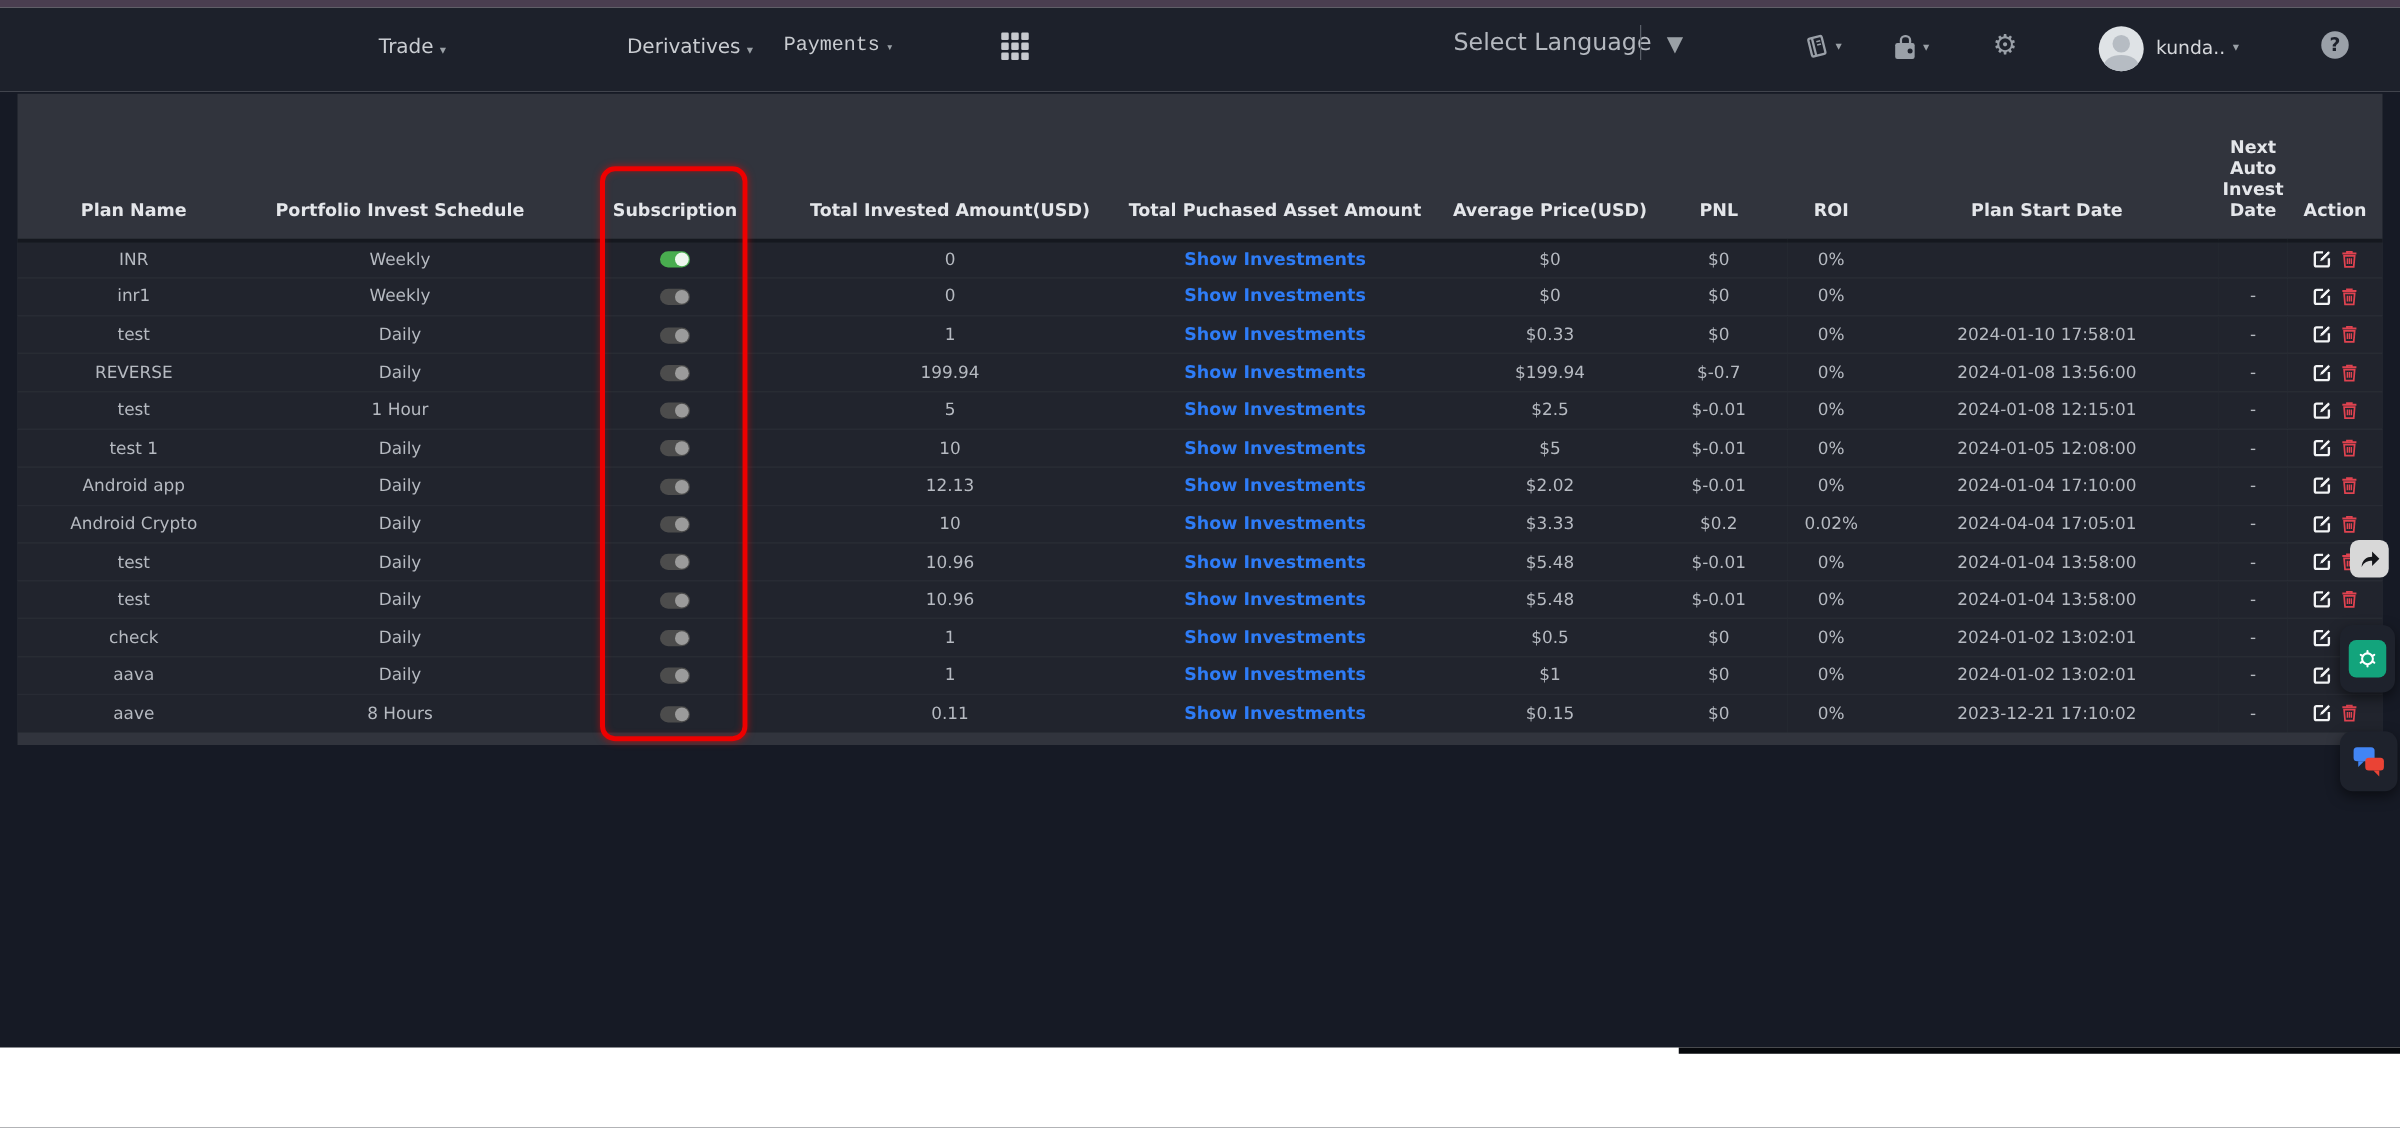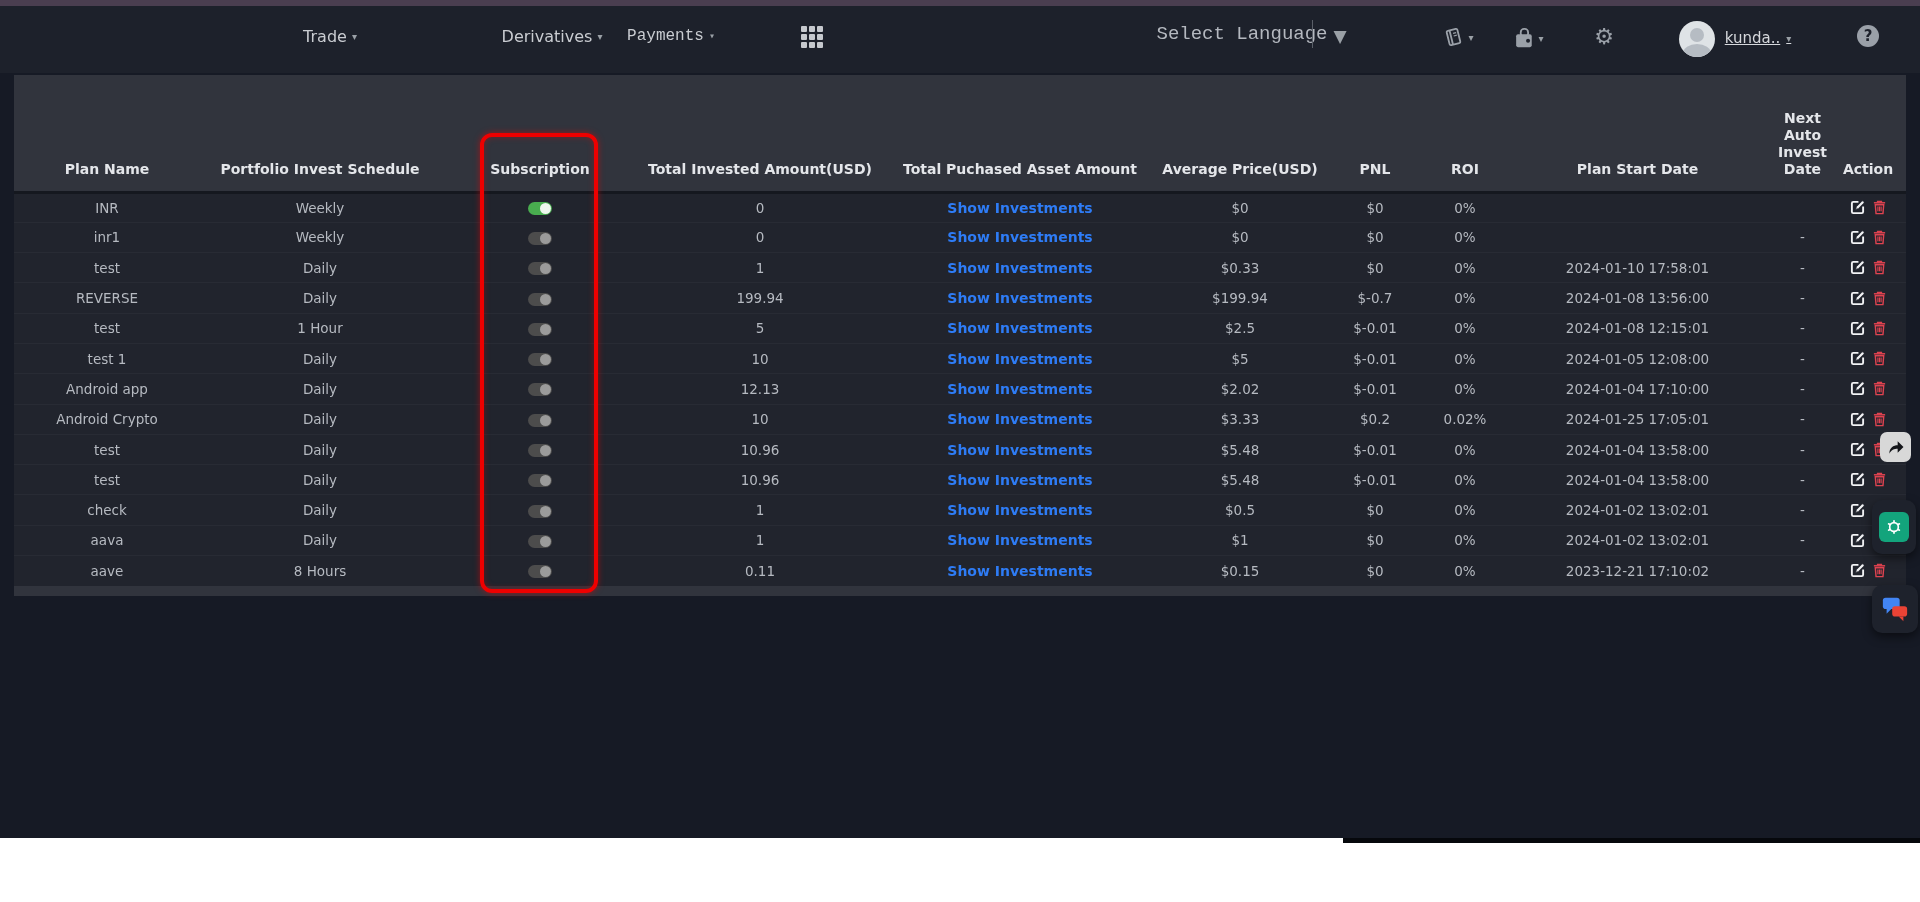--- a/index.html
+++ b/index.html
@@ -4,33 +4,33 @@
 <style>
   * { margin:0; padding:0; box-sizing:border-box; }
   html,body { width:1920px; height:902px; }
   body { font-family:"DejaVu Sans", sans-serif; background:#ffffff; overflow:hidden; }
   .page { position:relative; width:1920px; height:902px; background:#ffffff; }
 
   
   .accent-strip { position:absolute; left:0; top:0; width:1920px; height:6px; background:#4a3e50; }
   .navbar { position:absolute; left:0; top:6px; width:1920px; height:67px; background:#1d212b; }
   .nav-abs { position:absolute; transform:translateX(-50%); white-space:nowrap; }
-  .nav-link { top:21px; color:#c9ccd1; font-size:16px; cursor:pointer; display:flex; align-items:center; gap:5px; }
+  .nav-link { top:21px; color:#c9ccd1; font-size:16px; cursor:pointer; display:flex; align-items:flex-end; gap:5px; }
   .caret-sm { color:#9aa0a6; font-size:10px; }
   .grid-icon { top:20px; display:grid; grid-template-columns:repeat(3,6px); grid-template-rows:repeat(3,6px); gap:2px; }
   .grid-icon i { background:#c6c9ce; border-radius:1px; }
   .lang-label { top:17px; color:#b4b8bf; font-size:19px; cursor:pointer; }
   .lang-sep { top:14px; width:1px; height:28px; background:#5a5f68; transform:none; }
   .lang-caret { top:20px; color:#9aa0a6; font-size:17px; cursor:pointer; }
   .icon-btn { top:20px; color:#9aa0a8; cursor:pointer; display:flex; align-items:center; gap:4px; }
   .gear-glyph { font-size:22px; line-height:22px; color:#9aa0a8; }
   .avatar { top:15px; width:36px; height:36px; border-radius:50%; background:#dfe3e6; overflow:hidden; }
   .avatar .head { position:absolute; left:11px; top:7px; width:14px; height:14px; border-radius:50%; background:#b6bcc3; }
   .avatar .body { position:absolute; left:4px; top:23px; width:28px; height:18px; border-radius:50% 50% 0 0; background:#b6bcc3; }
-  .user-name { top:23px; color:#d6d8dc; font-size:15px; cursor:pointer; display:flex; align-items:center; gap:6px;text-decoration:underline; }
+  .user-name { top:23px; color:#d6d8dc; font-size:15px; cursor:pointer; display:flex; align-items:center; gap:6px; }
   .help-btn { top:19px; width:22px; height:22px; border-radius:50%; background:#9aa0a8; color:#1d212b; font-size:15px; font-weight:bold; text-align:center; line-height:22px; cursor:pointer; }
 
   
   .main { position:absolute; left:0; top:73px; width:1920px; height:765px; background:#161a25; }
   .panel { position:absolute; left:14px; top:2px; width:1892px; height:521px; background:#31343d; }
 
   table.plans { width:1892px; border-collapse:collapse; table-layout:fixed; }
   table.plans th { vertical-align:bottom; padding:0 2px 13px 2px; text-align:center;
                    color:#e4e6ea; font-size:14px; font-weight:bold; line-height:17px; }
   table.plans thead tr { height:117px; }
@@ -95,21 +95,21 @@
         <i></i>
         <i></i>
         <i></i>
         <i></i>
         <i></i>
         <i></i>
         <i></i>
         <i></i>
     </div>
 
-    <div class="nav-abs lang-label" style="left:1242px;font-family:Liberation Mono, monospace;">Select Language</div>
+    <div class="nav-abs lang-label" style="left:1242px;">Select Language</div>
     <div class="nav-abs lang-sep" style="left:1312px;"></div>
     <div class="nav-abs lang-caret" style="left:1340px;">▼</div>
 
     <div class="nav-abs icon-btn" style="left:1458px;">
       <svg width="22" height="22" viewBox="0 0 24 24">
         <g transform="rotate(-14 12 12)">
           <rect x="6" y="4" width="12" height="16" rx="1.5" fill="none" stroke="#9aa0a8" stroke-width="2"></rect>
           <line x1="9.5" y1="4.5" x2="9.5" y2="19.5" stroke="#9aa0a8" stroke-width="2"></line>
           <line x1="12.5" y1="8" x2="16" y2="8" stroke="#9aa0a8" stroke-width="1.4"></line>
           <line x1="12.5" y1="11" x2="16" y2="11" stroke="#9aa0a8" stroke-width="1.4"></line>
@@ -395,21 +395,21 @@
     <td>
       <span class="switch"><span class="knob"></span></span>
     </td>
     <td>10</td>
     <td class="link-cell">
       <a>Show Investments</a>
     </td>
     <td>$3.33</td>
     <td>$0.2</td>
     <td>0.02%</td>
-    <td>2024-01-25 17:05:01</td>
+    <td>2024-04-04 17:05:01</td>
     <td>-</td>
     <td>
       <span class="actions">
         <svg class="icon-edit" viewBox="0 0 16 16">
           <path d="M1 3.5 A2.5 2.5 0 0 1 3.5 1 H9 V3 H3.5 a.5.5 0 0 0 -.5.5 V12.5 a.5.5 0 0 0 .5.5 H12.5 a.5.5 0 0 0 .5-.5 V7 h2 v5.5 A2.5 2.5 0 0 1 12.5 15 H3.5 A2.5 2.5 0 0 1 1 12.5 Z" fill="#f2f3f5"></path>
           <path d="M6 10 L6.8 7.2 L12.6 1.4 a1.3 1.3 0 0 1 1.9 0 l.1.1 a1.3 1.3 0 0 1 0 1.9 L8.8 9.2 Z" fill="#f2f3f5" stroke="#21242d" stroke-width="0.8"></path>
         </svg>
         <svg class="icon-trash" viewBox="0 0 14 16">
           <path d="M1 3 h12" stroke="#e04350" stroke-width="1.6" fill="none"></path>
           <path d="M5 3 V1.6 h4 V3" stroke="#e04350" stroke-width="1.6" fill="none"></path>

